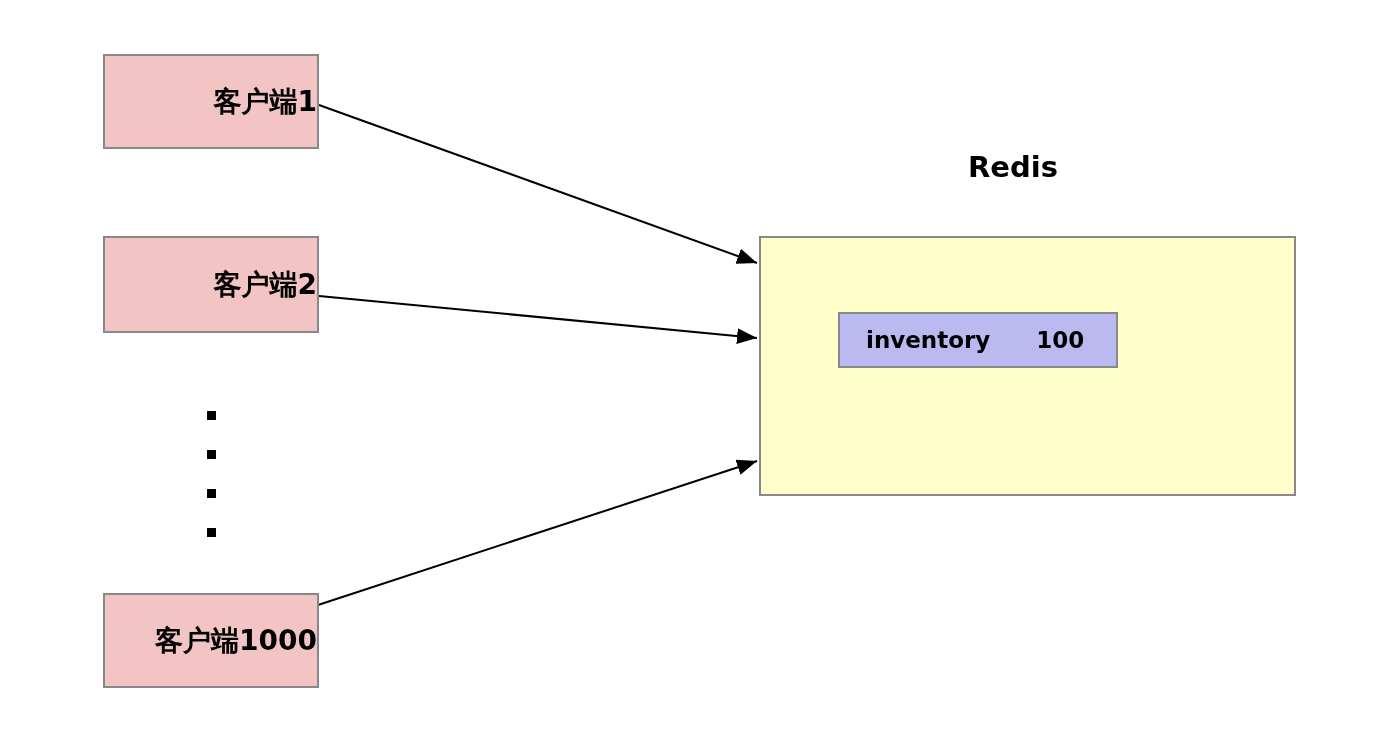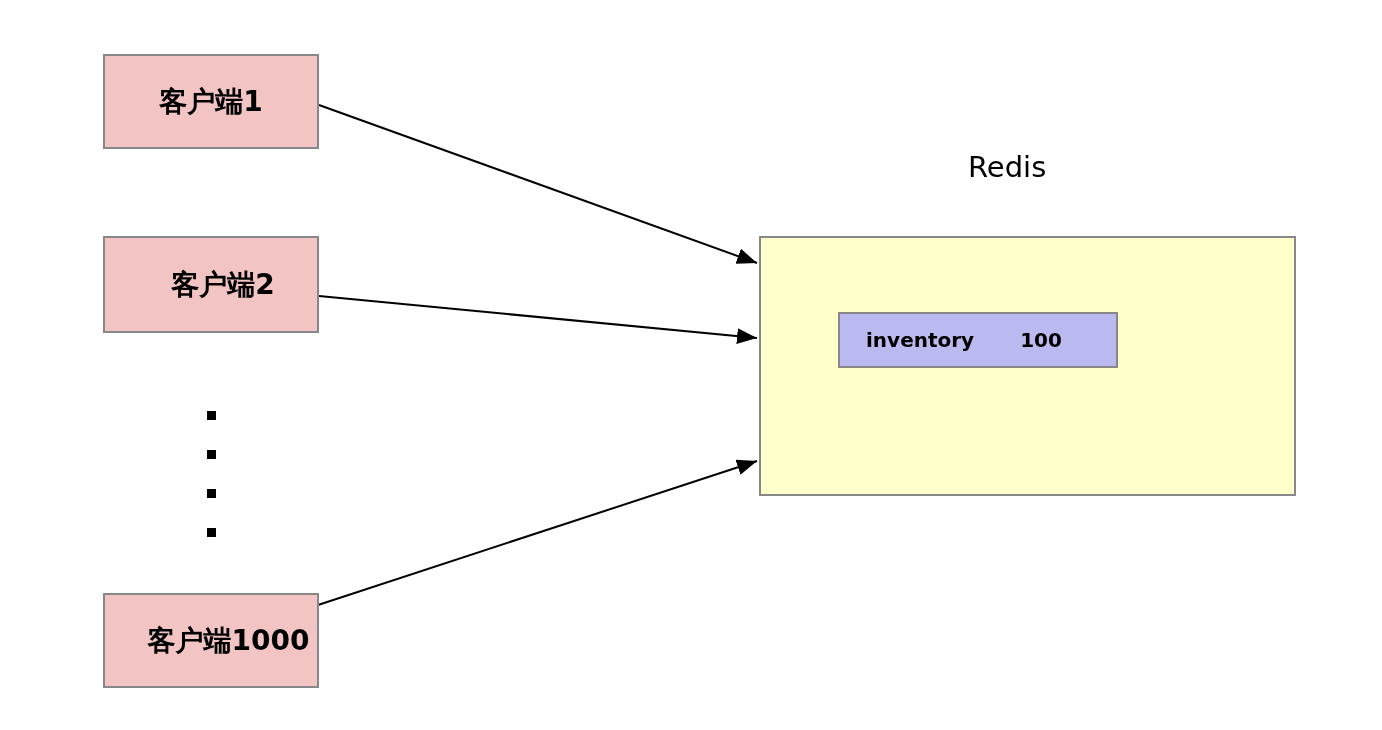--- a/index.html
+++ b/index.html
@@ -22,21 +22,21 @@
     width: 1382px;
     height: 730px;
     z-index: 1;
   }
   .node {
     position: absolute;
     box-sizing: border-box;
     border: 2px solid #888888;
     display: flex;
     align-items: center;
-    justify-content: center;
+    justify-content: flex-end;
     z-index: 2;
   }
   .client-box {
     left: 103px;
     width: 216px;
     height: 95px;
     background: #f2c4c4;
     font-size: 28px;
     font-weight: bold;
     color: #000000;
@@ -51,39 +51,39 @@
     height: 260px;
     background: #ffffcc;
     justify-content: flex-start;
     align-items: flex-start;
   }
   .redis-title {
     position: absolute;
     left: 968px;
     top: 150px;
     font-size: 29px;
-    font-weight: normal;
+    font-weight: bold;
     color: #000000;
     z-index: 2;
   }
   .entry-box {
     position: absolute;
     left: 838px;
     top: 312px;
     width: 280px;
     height: 56px;
     box-sizing: border-box;
     border: 2px solid #888888;
     background: #babaf0;
     display: flex;
     align-items: center;
     padding-left: 26px;
     gap: 46px;
     z-index: 3;
-    font-size: 20px;
+    font-size: 23px;
     font-weight: bold;
     color: #000000;
   }
   .ellipsis {
     position: absolute;
     left: 207px;
     top: 411px;
     display: flex;
     flex-direction: column;
     gap: 30px;

